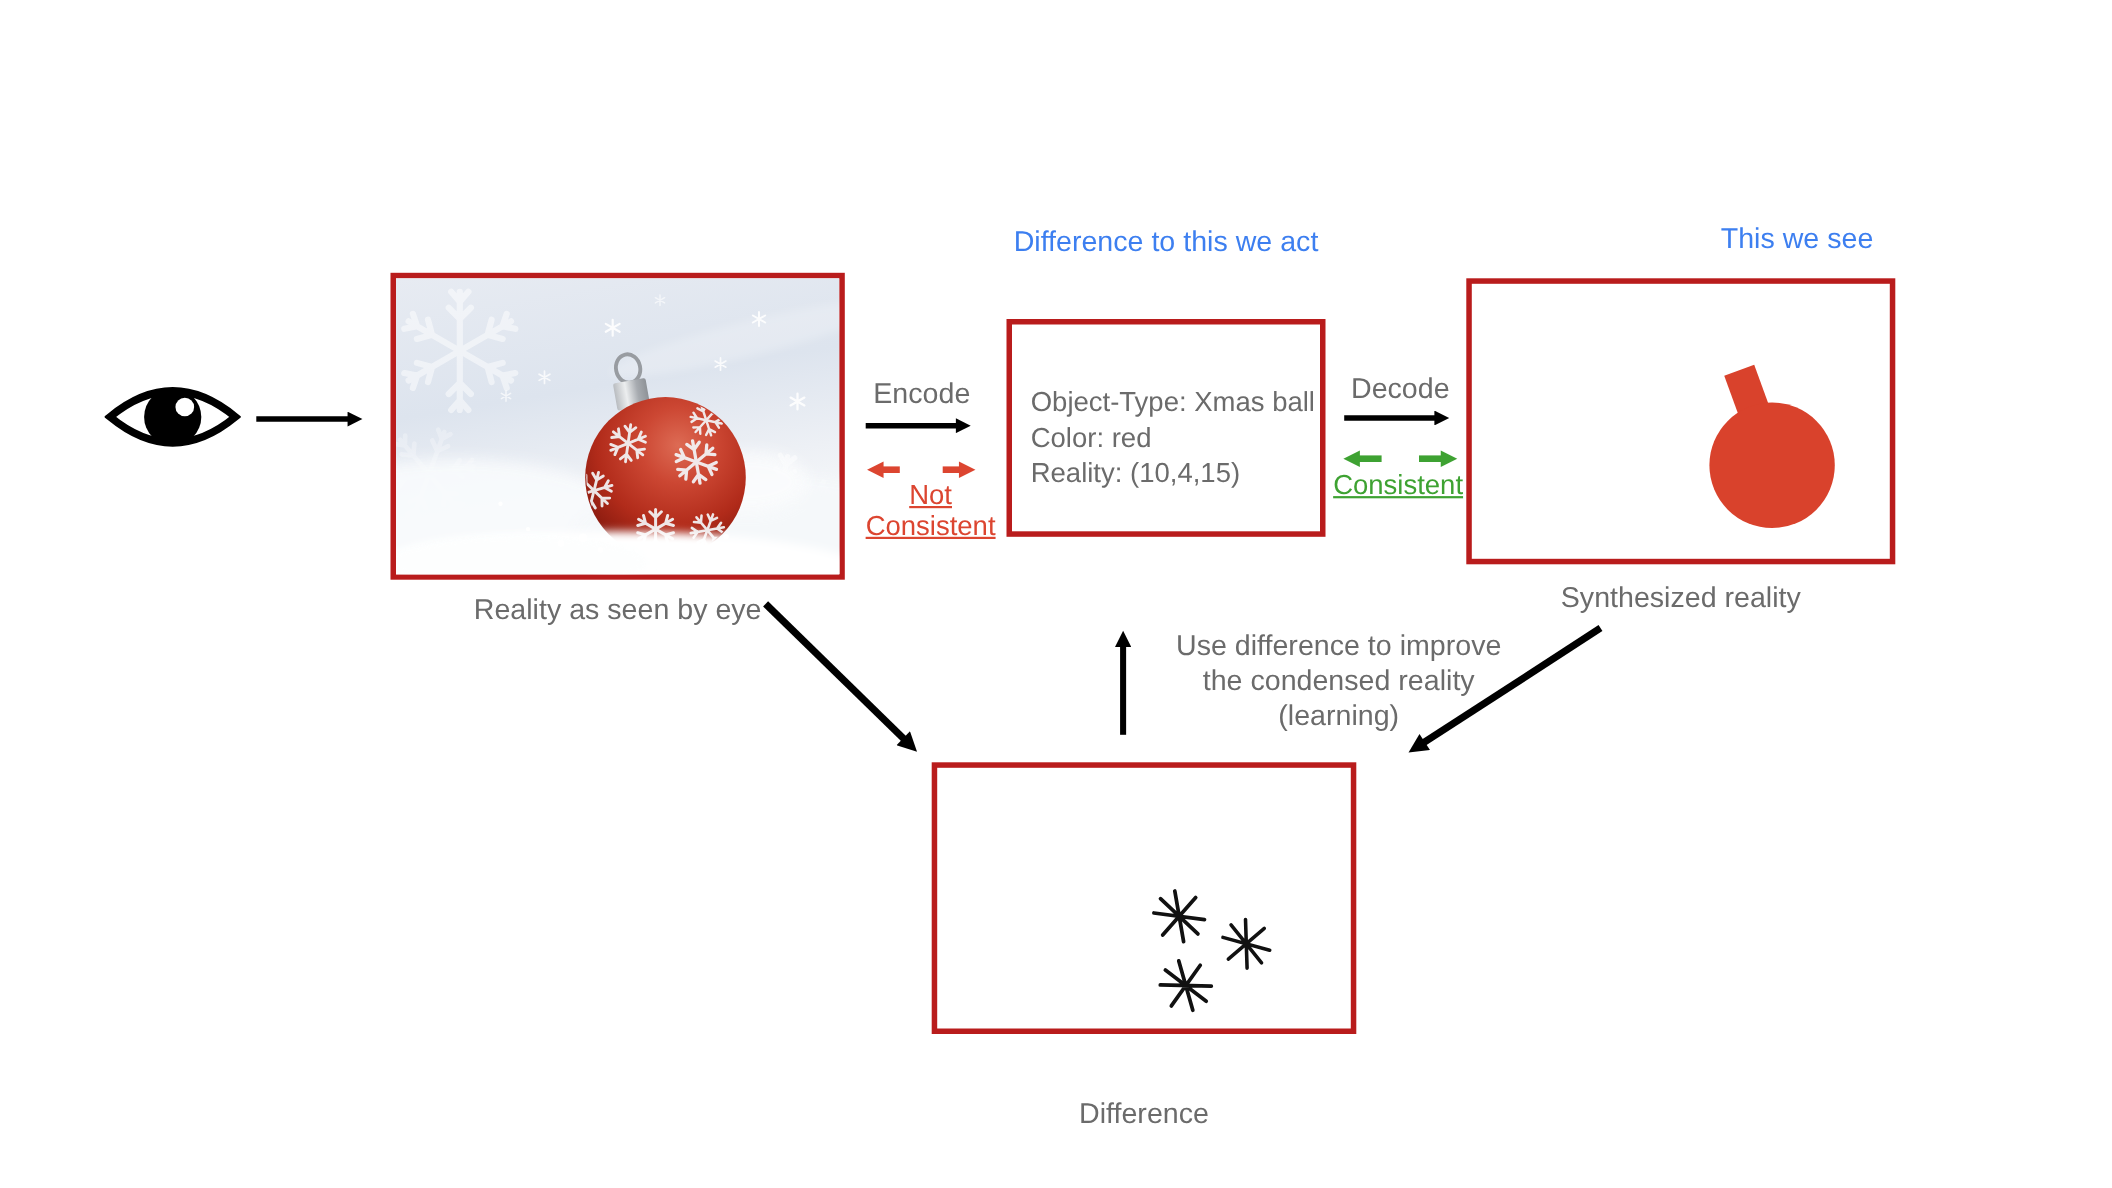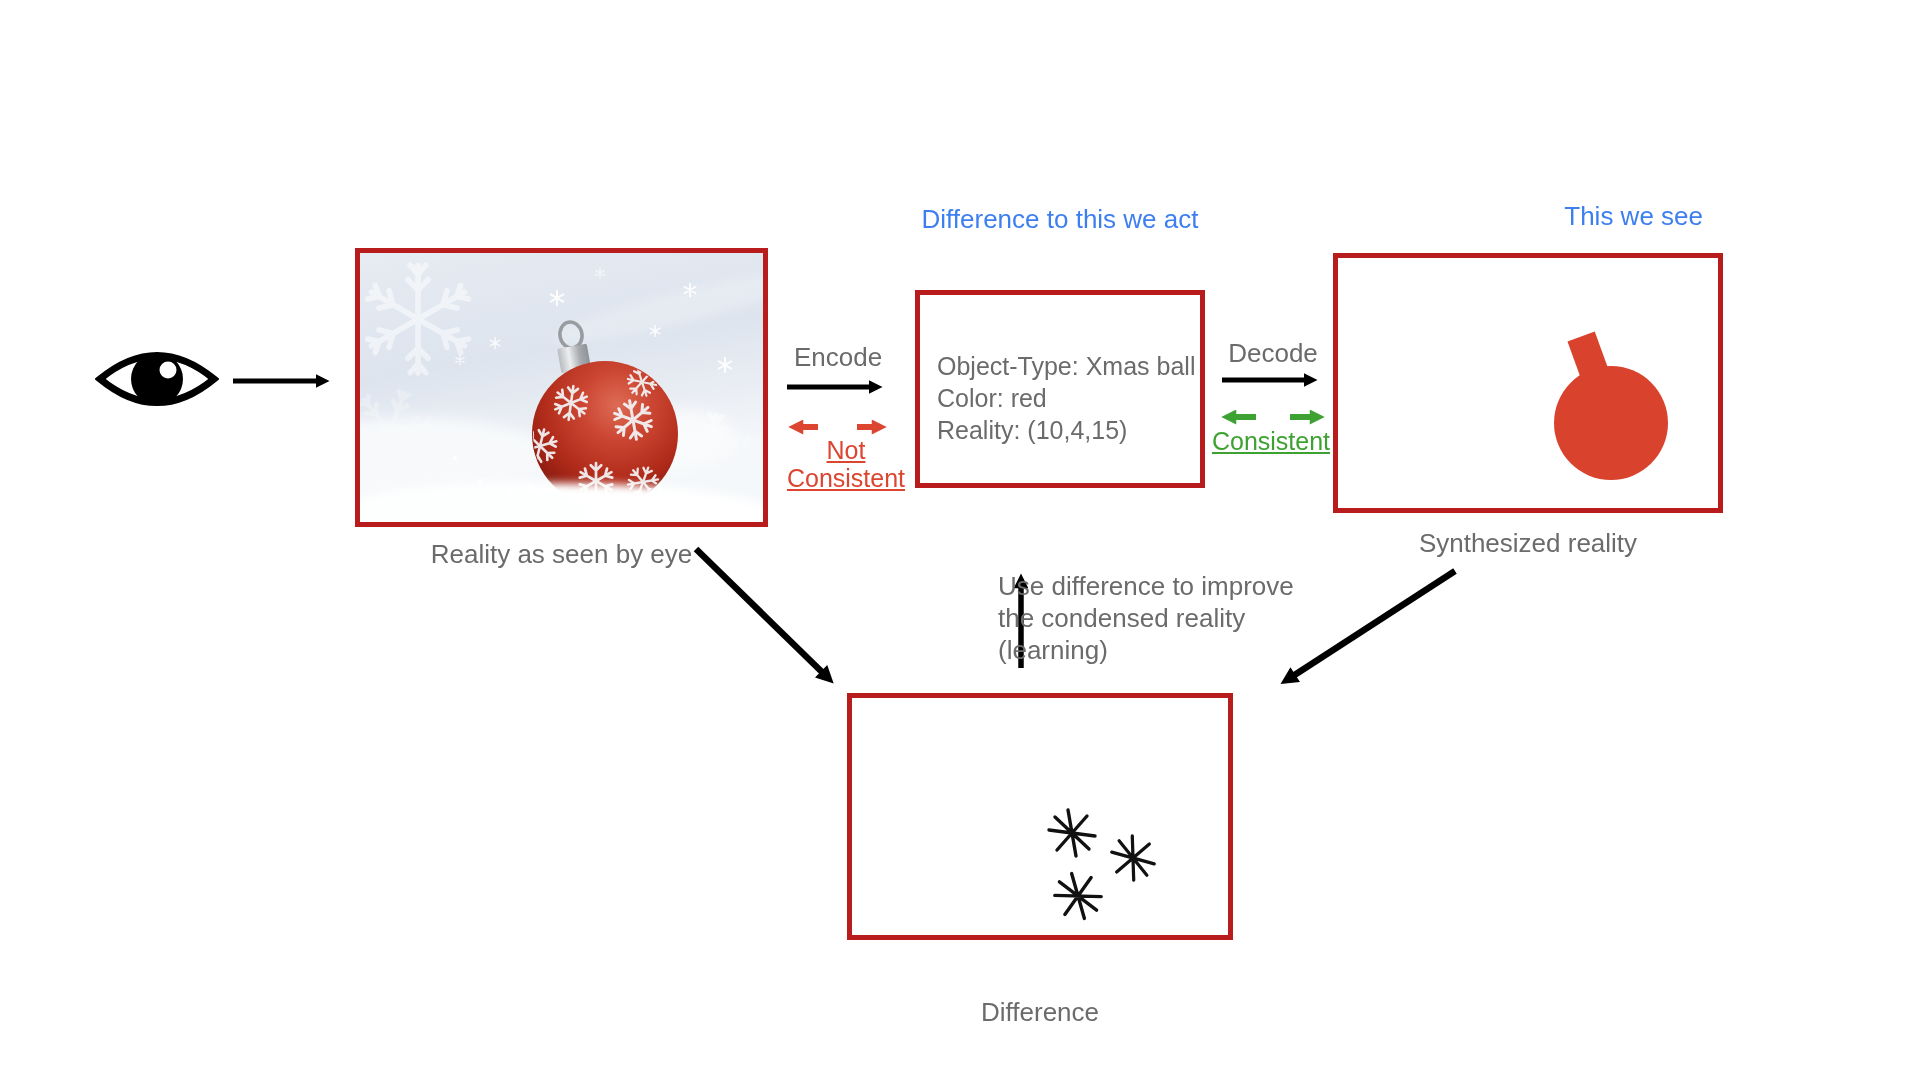--- a/index.html
+++ b/index.html
@@ -195,21 +195,21 @@
 
   <div class="lbl blue" style="left:1353px;top:202px;width:350px;text-align:right;">This we see</div>
   <div class="box" style="left:1333px;top:253px;width:390px;height:260px;">
     <svg class="fillbox" viewBox="0 0 380 250" preserveAspectRatio="none">
       <rect x="237.5" y="77" width="29" height="52" transform="rotate(-20 252 103)" style="fill:var(--ball_red,#D9422C)"></rect>
       <circle cx="273" cy="165" r="57" style="fill:var(--ball_red,#D9422C)"></circle>
     </svg>
   </div>
   <div class="lbl" style="left:1333px;top:529px;width:390px;">Synthesized reality</div>
 
-  <div class="lbl left" style="left:998px;top:570px;width:350px;line-height:32px;">
+  <div class="lbl left" style="left:1042px;top:570px;width:350px;line-height:32px;text-align:center;">
     <div>Use difference to improve</div>
     <div>the condensed reality</div>
     <div>(learning)</div>
   </div>
 
   <div class="box" style="left:847px;top:693px;width:386px;height:247px;">
     <svg class="fillbox" viewBox="0 0 376 237" preserveAspectRatio="none">
       <defs>
         <g id="ast" stroke="#111" stroke-width="3.4" stroke-linecap="round" fill="none">
           <path d="M-23,-3 L23,3 M-4,-23 L4,23 M-17,-16 L17,16 M15,-17 L-15,17"></path>

